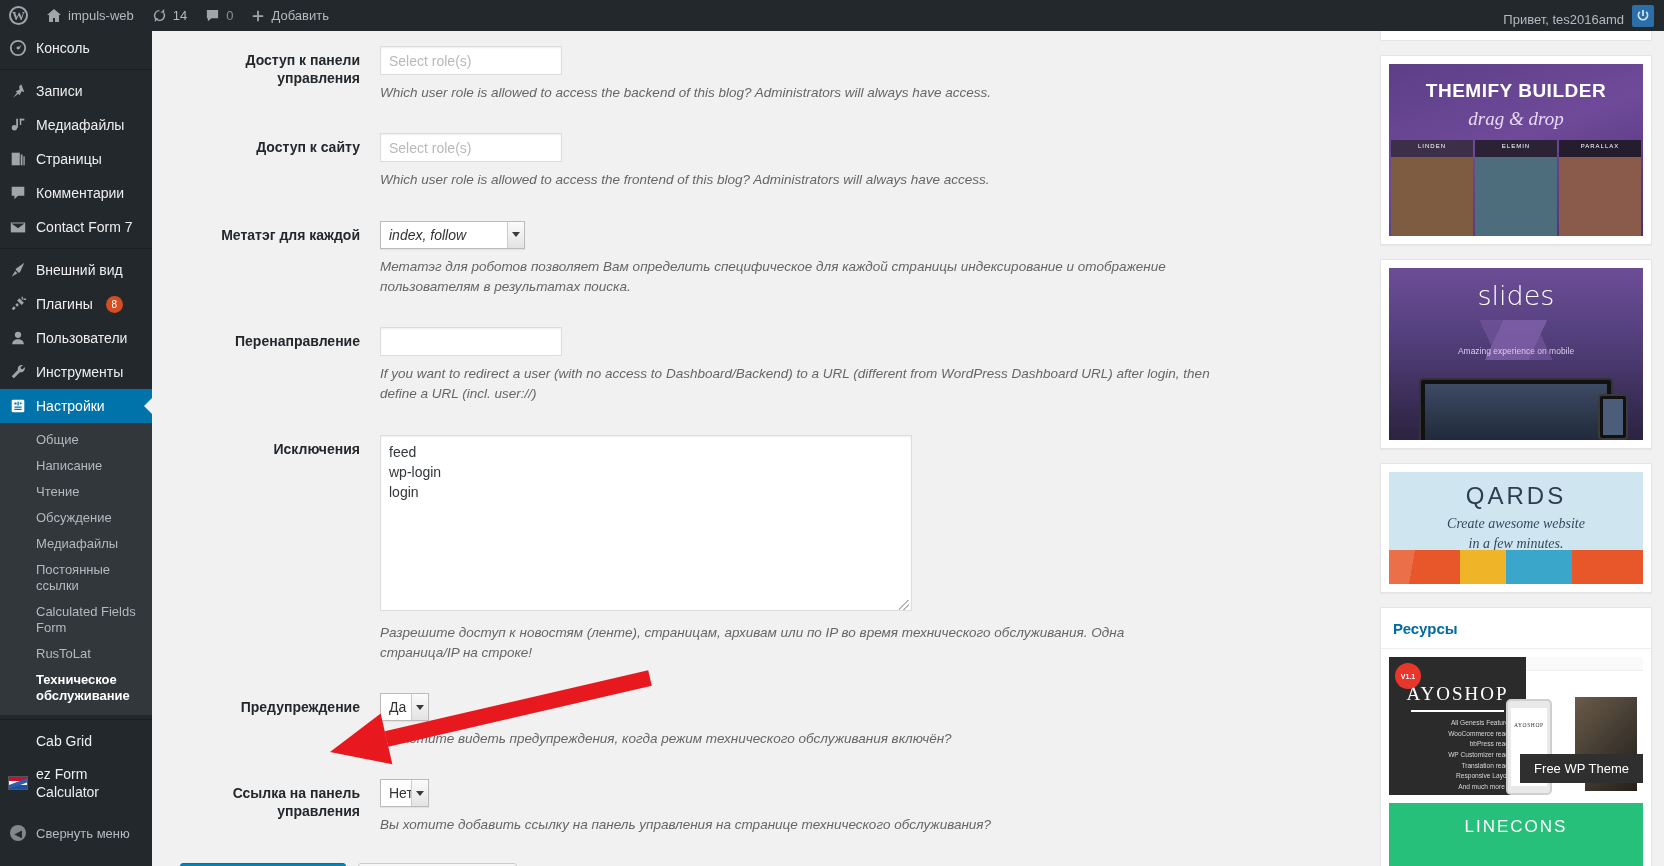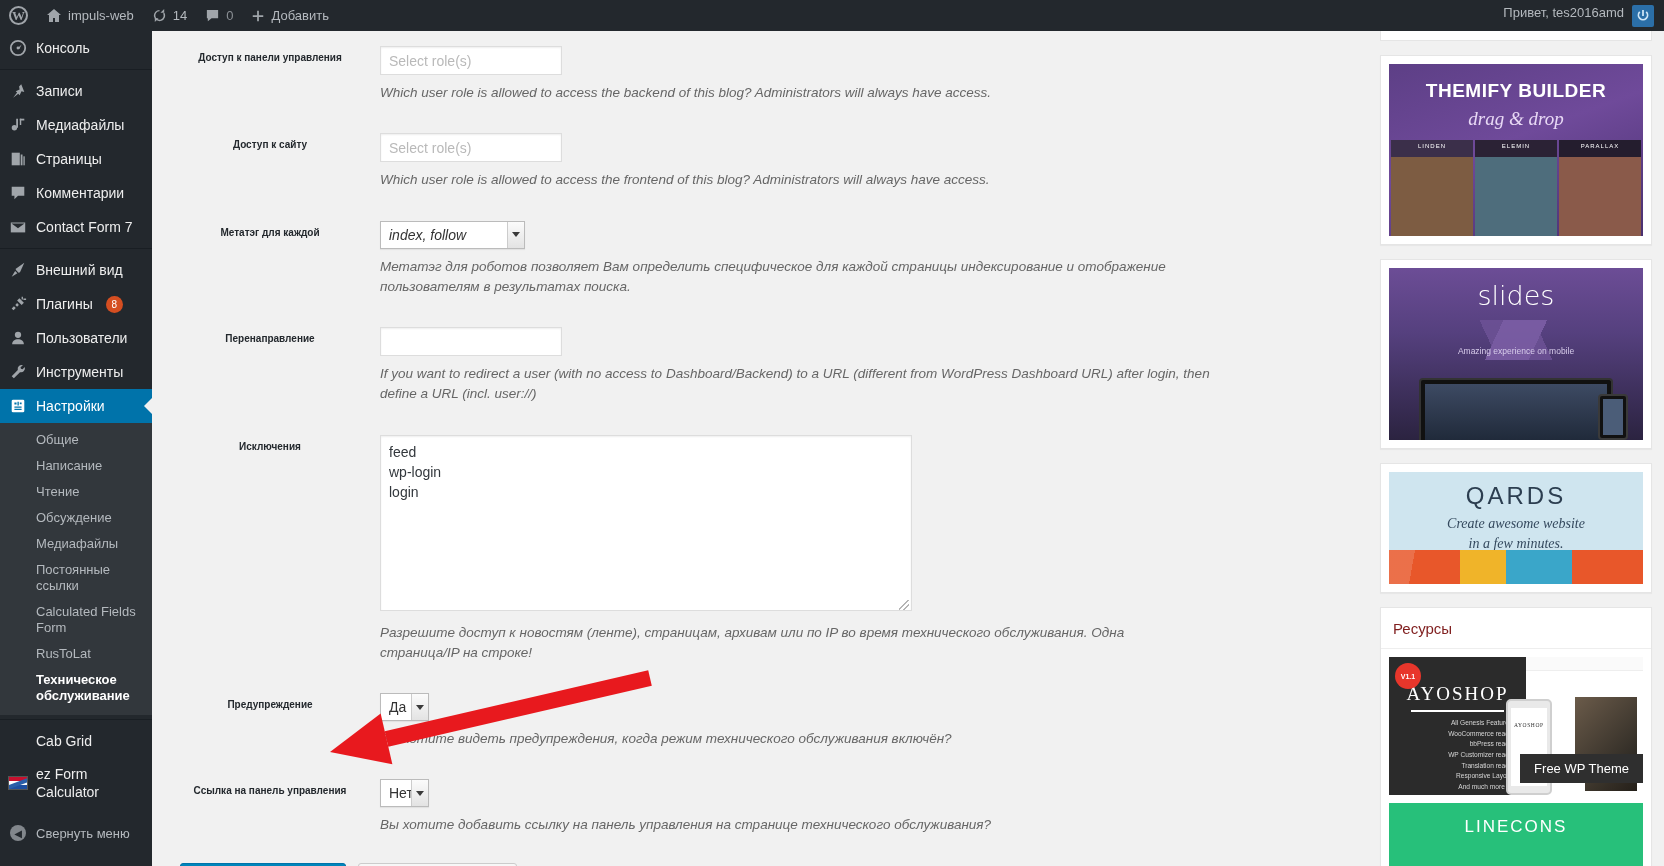--- a/index.html
+++ b/index.html
@@ -24,21 +24,21 @@
   }
   .ab-item {
     display: flex; align-items: center;
     height: 31px; padding: 0 9px;
     color: #b4b9be; text-decoration: none;
     font-size: 13px; white-space: nowrap;
     gap: 6px;
   }
   .ab-item .glyph { font-size: 15px; line-height: 1; color: #a0a5aa; display:inline-block; }
   .ab-spacer { flex: 1 1 auto; }
-  #adminbar-right { display: flex; align-items: flex-start; }
+  #adminbar-right { display: flex; align-items: flex-end; }
   .howdy { color: #b4b9be; font-size: 13px; padding-right: 8px; }
   .avatar-box {
     width: 22px; height: 22px; border-radius: 2px;
     background: #2b6fa8; display: flex; align-items: center; justify-content: center;
     color: #cfe6f7; font-size: 14px; margin-right: 10px;
   }
   .wp-logo-circle {
     width: 19px; height: 19px; border-radius: 50%;
     border: 2px solid #a0a5aa; color: #a0a5aa;
     font-size: 13px; font-weight: bold;
@@ -117,23 +117,23 @@
     background: #f1f1f1;
     overflow: hidden;
   }
   #wpbody { position: relative; width: 1512px; }
   #form-area {
     position: absolute; left: 18px; top: 0;
     width: 1078px;
   }
   table.form-table { border-collapse: collapse; width: 1078px; }
   table.form-table th {
-    width: 200px; text-align: center; vertical-align: top;
+    width: 200px; text-align: right; vertical-align: top;
     padding: 20px 10px 20px 10px;
-    font-weight: 600; font-size: 10px; color: #23282d;
+    font-weight: 600; font-size: 14px; color: #23282d;
     line-height: 1.3;
   }
   table.form-table td {
     padding: 15px 10px; vertical-align: top;
   }
   .desc {
     font-style: italic; color: #666; font-size: 13.5px;
     line-height: 1.5; margin: 8px 0 0 0; max-width: 820px;
   }
   input.regular-text {
@@ -209,21 +209,21 @@
     background: #f1f1f1;
     overflow: hidden;
   }
   .ad-box {
     background: #fff; border: 1px solid #e5e5e5;
     margin: 0 12px 14px 12px;
     box-shadow: 0 1px 1px rgba(0,0,0,.04);
   }
   .ad-box .inner { padding: 8px; border-radius: 6px; }
   .panel-title {
-    font-size: 15px; font-weight: 400; color: #7f1d1d;
+    font-size: 15px; font-weight: 700; color: #0369a1;
     padding: 12px 12px 11px 12px; border-bottom: 1px solid #eee;
   }
 
   
   .bnr { width: 100%; height: 172px; position: relative; overflow: hidden; }
   .bnr-themify {
     background: linear-gradient(160deg,#5d3f86 0%,#6f4a9a 45%,#4a3070 100%);
   }
   .bnr-themify .t1 {
     position:absolute; top: 16px; left:0; width:100%;

